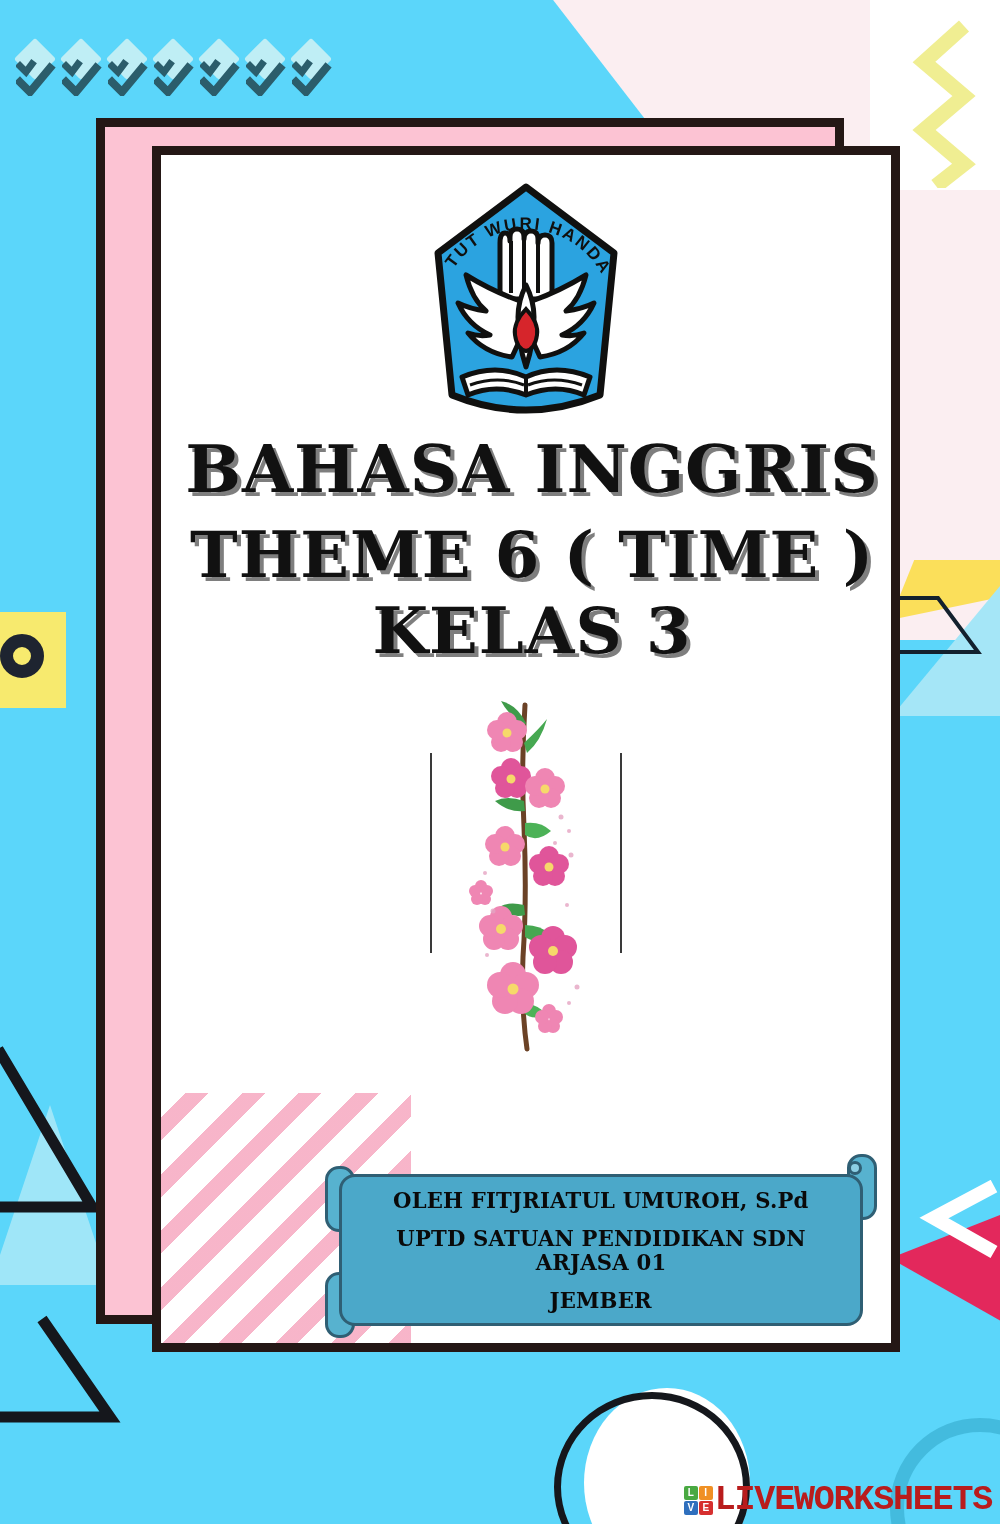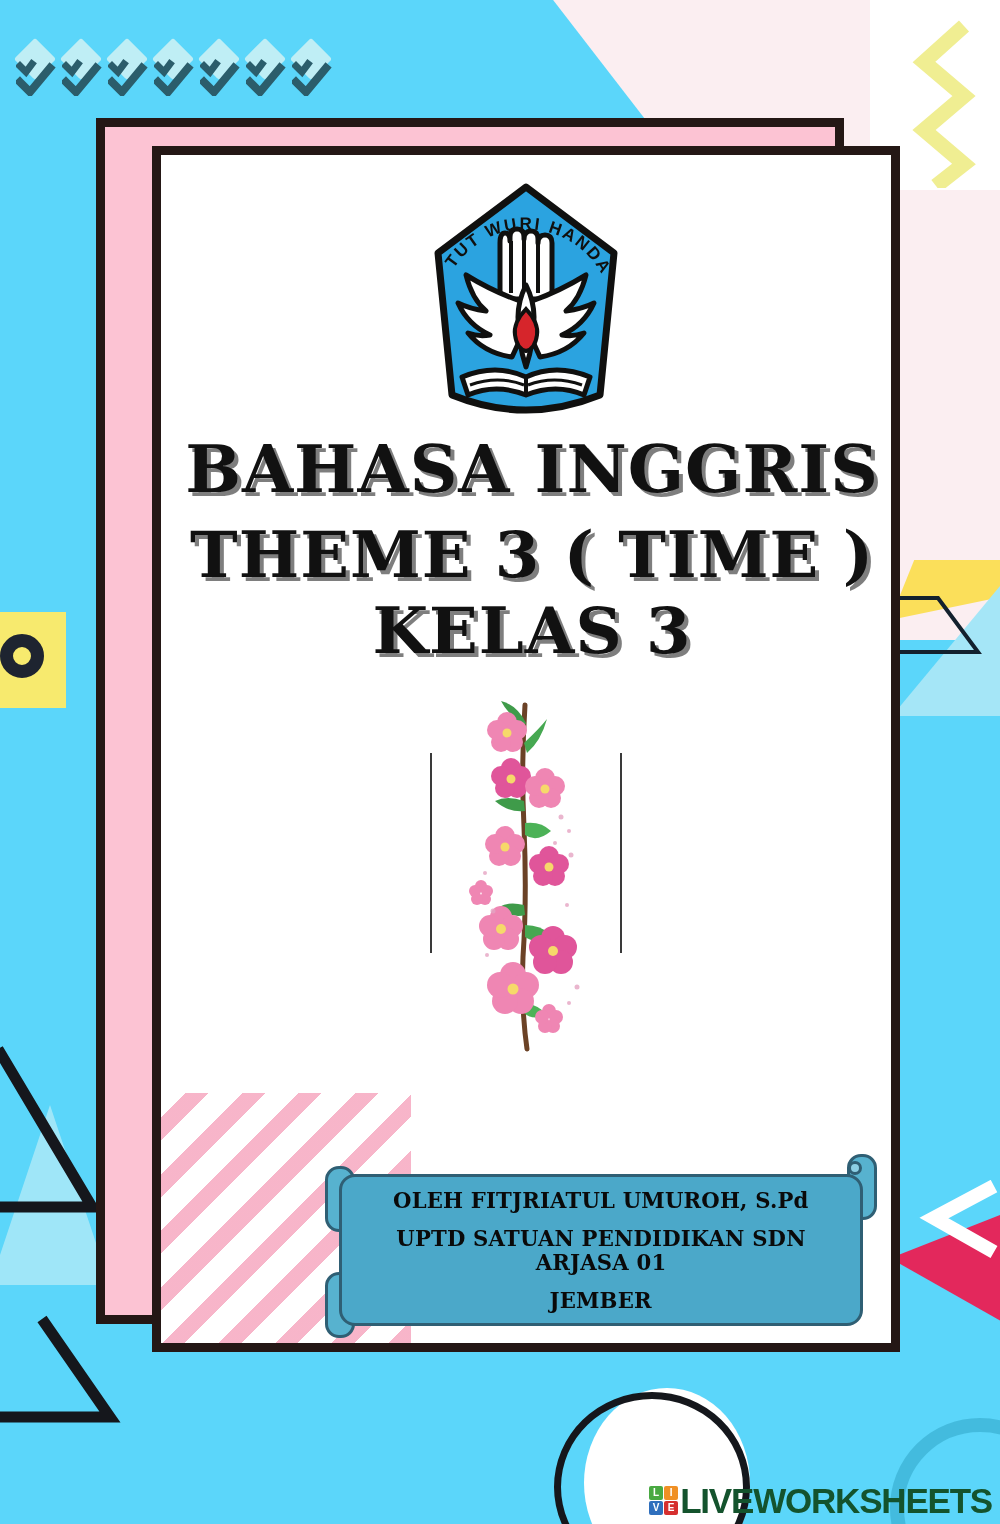--- a/index.html
+++ b/index.html
@@ -386,24 +386,24 @@
     align-items: center;
     justify-content: center;
     border-radius: 2px;
     line-height: 1;
   }
   .lw-tile.t-l { background: #49a942; }
   .lw-tile.t-i { background: #f09024; }
   .lw-tile.t-v { background: #2f6fbd; }
   .lw-tile.t-e { background: #d62f2f; }
   .lw-word {
-    font-family: Liberation Sans, sans-serif;
+    font-family: Liberation Mono, monospace;
     font-size: 35px;
     font-weight: 700;
-    color: #14532d;
+    color: #b91c1c;
     letter-spacing: -1.2px;
     line-height: 1;
   }
 </style>
 </head>
 <body>
 
 <div id="page">
 
   <div class="bg-layer">
@@ -536,21 +536,21 @@
 
           <path d="M54 196 Q88 182 118 196 Q148 182 182 196 L176 214 Q148 202 118 214
                    Q88 202 60 214 Z" fill="#ffffff" stroke="#10100f" stroke-width="5" stroke-linejoin="round"></path>
           <path d="M118 196 L118 214" fill="none" stroke="#10100f" stroke-width="4"></path>
           <path d="M62 204 Q90 194 116 204 M120 204 Q146 194 174 204" fill="none" stroke="#10100f" stroke-width="3"></path>
         </svg>
       </div>
 
       <div class="title-block">
         <div class="title-line l1">BAHASA INGGRIS</div>
-        <div class="title-line l2">THEME 3 ( TIME )</div>
+        <div class="title-line l2">THEME 6 ( TIME )</div>
         <div class="title-line l3">KELAS 3</div>
       </div>
 
       <div class="flower-block">
         <span class="rule-left"></span>
         <span class="rule-right"></span>
 
         <svg class="flower-svg" width="150" height="360" viewBox="0 0 150 360">
 
           <path d="M74 8 Q70 70 73 130 Q76 200 72 260 Q70 310 76 352" fill="none" stroke="#6b4226" stroke-width="5" stroke-linecap="round"></path>

